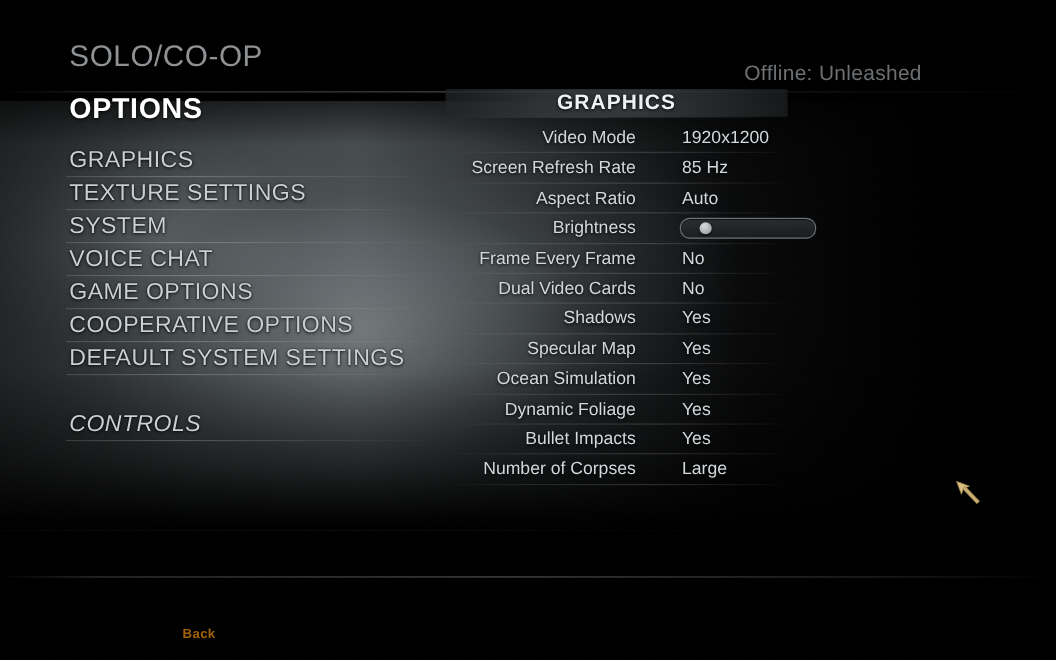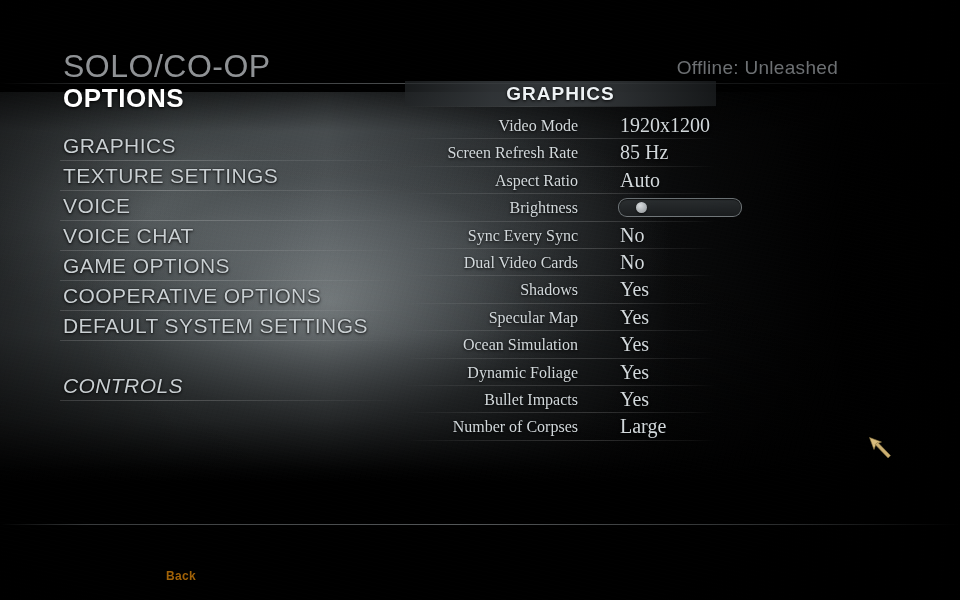--- a/index.html
+++ b/index.html
@@ -68,22 +68,22 @@
   .bg-vignette {
     position: absolute;
     inset: 0;
     background: radial-gradient(ellipse 640px 420px at 380px 290px, rgba(0,0,0,0) 40%, rgba(0,0,0,0.35) 78%, rgba(0,0,0,0.82) 100%);
   }
 
   
   .kicker {
     position: absolute;
     left: 63px;
-    top: 48px;
-    font-size: 32px;
+    top: 36px;
+    font-size: 27px;
     letter-spacing: 0.5px;
     color: #8f9295;
     text-shadow: 0 1px 2px rgba(0,0,0,0.9);
   }
   .page-title {
     position: absolute;
     left: 63px;
     top: 83px;
     font-size: 26px;
     font-weight: bold;
@@ -168,21 +168,20 @@
 
   .rows {
     position: absolute;
     left: 0;
     top: 31px;
     width: 480px;
   }
   .srow {
     position: relative;
     height: 27.4px;
-    font-family: Liberation Serif, serif;
   }
   .srow::after {
     content: "";
     position: absolute;
     left: 0;
     width: 311px;
     bottom: 0;
     height: 1px;
     background: linear-gradient(to right, rgba(255,255,255,0) 0%, rgba(255,255,255,0.10) 25%, rgba(255,255,255,0.16) 60%, rgba(255,255,255,0.05) 92%, rgba(255,255,255,0) 100%);
   }
@@ -196,21 +195,21 @@
     font-size: 16px;
     color: #d2d8db;
     text-shadow: 0 1px 3px rgba(0,0,0,0.92);
     white-space: nowrap;
   }
   .srow .val {
     position: absolute;
     left: 215px;
     top: 0;
     line-height: 27.4px;
-    font-size: 20px;
+    font-size: 16px;
     color: #d2d8db;
     text-shadow: 0 1px 3px rgba(0,0,0,0.92);
     white-space: nowrap;
   }
 
   
   .slider {
     position: absolute;
     left: 213px;
     top: 4px;
@@ -274,21 +273,21 @@
   <div class="bg-vignette"></div>
 
   <div class="kicker">SOLO/CO-OP</div>
   <div class="header-rule"></div>
   <div class="page-title">OPTIONS</div>
   <div class="status-right">Offline: Unleashed</div>
 
   <div class="sidebar">
     <div class="side-item"><span>GRAPHICS</span></div>
     <div class="side-item"><span>TEXTURE SETTINGS</span></div>
-    <div class="side-item"><span>VOICE</span></div>
+    <div class="side-item"><span>SYSTEM</span></div>
     <div class="side-item"><span>VOICE CHAT</span></div>
     <div class="side-item"><span>GAME OPTIONS</span></div>
     <div class="side-item"><span>COOPERATIVE OPTIONS</span></div>
     <div class="side-item"><span>DEFAULT SYSTEM SETTINGS</span></div>
     <div class="side-item spacer-before"><span>CONTROLS</span></div>
   </div>
 
   <div class="panel">
     <div class="panel-head">GRAPHICS</div>
 
@@ -311,21 +310,21 @@
 
 
       <div class="srow">
         <span class="lbl">Brightness</span>
         <div class="slider">
           <div class="knob" style="left: 16.98px;"></div>
         </div>
       </div>
 
       <div class="srow">
-        <span class="lbl">Sync Every Sync</span>
+        <span class="lbl">Frame Every Frame</span>
         <span class="val">No</span>
       </div>
 
       <div class="srow">
         <span class="lbl">Dual Video Cards</span>
         <span class="val">No</span>
       </div>
 
       <div class="srow">
         <span class="lbl">Shadows</span>

